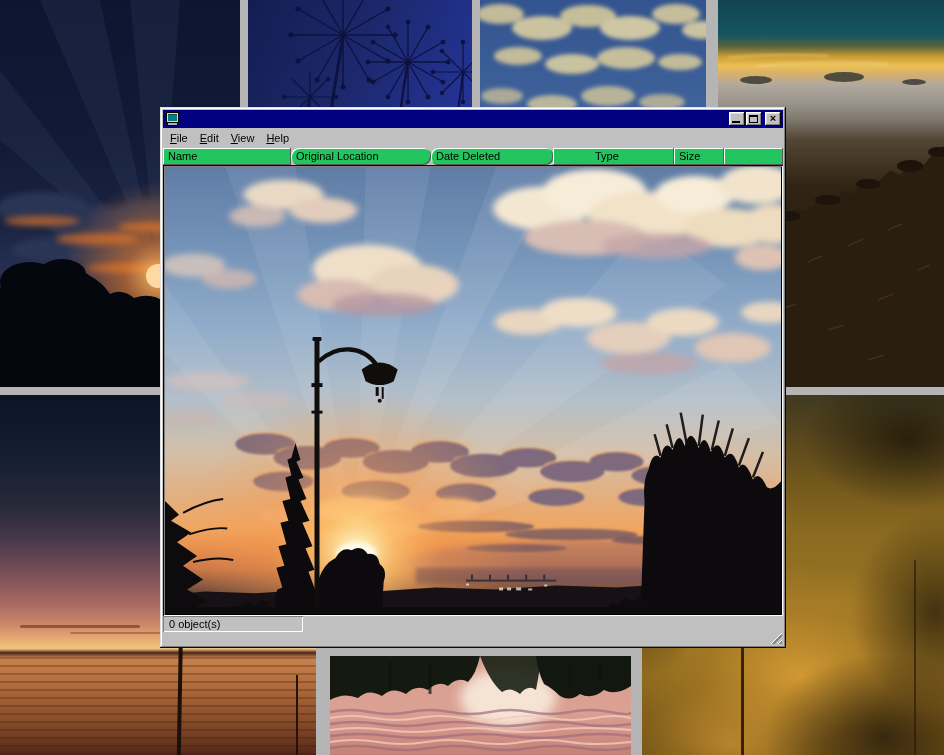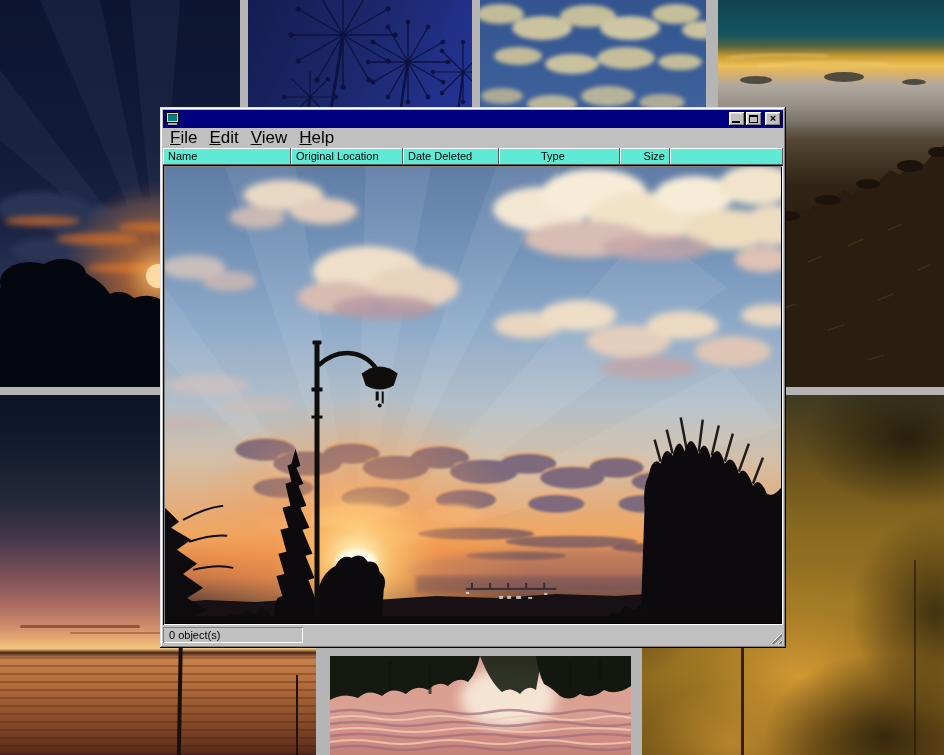--- a/index.html
+++ b/index.html
@@ -50,34 +50,34 @@
   .scr{position:absolute;left:1px;top:1px;right:1px;bottom:1px;background:#008080;border-top:1px solid #1a4a4a;}
   .mbase{position:absolute;left:3px;top:11px;width:9px;height:2px;background:#b0b0b0;border-bottom:1px solid #000;}
   .tb-spacer{flex:1;}
   .cap-btn{width:16px;height:14px;background:#c0c0c0;position:relative;flex:none;
     box-shadow:inset -1px -1px #0a0a0a,inset 1px 1px #ffffff,inset -2px -2px #808080,inset 2px 2px #dfdfdf;}
   .cap-btn + .cap-btn{margin-left:1px;}
   .cap-btn.close{margin-left:3px;}
   .min-glyph{position:absolute;left:3px;bottom:3px;width:8px;height:2px;background:#000;}
   .max-glyph{position:absolute;left:3px;top:3px;width:9px;height:8px;border:1px solid #000;border-top-width:2px;box-sizing:border-box;}
   .x-glyph{position:absolute;left:0;top:0;width:16px;height:13px;text-align:center;font-size:11px;font-weight:bold;line-height:13px;color:#000;}
-  .menubar{height:20px;flex:none;display:flex;align-items:center;padding-left:1px;font-size:17px;color:#000;}
+  .menubar{height:20px;flex:none;display:flex;align-items:center;padding-left:1px;font-size:11px;color:#000;}
   .menu-item{padding:2px 6px;}
   .menu-item u{text-decoration:underline;}
   .headerrow{height:17px;flex:none;display:flex;font-size:11px;color:#000;}
-  .hcell{box-sizing:border-box;background:#5eead4;padding:2px 5px 0 5px;white-space:nowrap;overflow:hidden;
+  .hcell{box-sizing:border-box;background:#22c55e;padding:2px 5px 0 5px;white-space:nowrap;overflow:hidden;
     box-shadow:inset -1px -1px #5a5a5a,inset 1px 1px #ffffff;}
-  .hc0{width:128px;} .hc1{width:112px;} .hc2{width:96px;} .hc3{width:121px;padding-left:42px;}
-  .hc4{width:50px;text-align:right;} .hc5{flex:1;}
+  .hc0{width:128px;} .hc1{width:140px;border-radius:8px;} .hc2{width:122px;border-radius:7px;} .hc3{width:121px;padding-left:42px;}
+  .hc4{width:50px;} .hc5{flex:1;}
   .client{flex:1;position:relative;background:#000;
     box-shadow:inset 1px 1px #0a0a0a,inset -1px -1px #ffffff,inset 2px 2px #808080;}
   .photo{position:absolute;left:2px;top:2px;right:2px;bottom:2px;overflow:hidden;
     background:linear-gradient(180deg,#5f7ca6 0%,#7493b8 18%,#8fabc9 35%,#b3bfc9 52%,#d3bfa8 64%,#e4ae7e 74%,#f0a660 81%,#e89150 85%,#c97747 90%,#7e5340 94%,#3a2c28 98%,#1f1a19 100%);}
   .photo svg{position:absolute;left:0;top:0;width:100%;height:100%;}
-  .statusbar{height:20px;flex:none;display:flex;align-items:center;position:relative;}
+  .statusbar{height:29px;flex:none;display:flex;align-items:flex-start;position:relative;}
   .pane{height:16px;background:#c0c0c0;box-sizing:border-box;font-size:11px;color:#000;
     padding:2px 6px 0 6px;box-shadow:inset 1px 1px #808080,inset -1px -1px #ffffff;white-space:nowrap;overflow:hidden;}
   .p1{width:140px;margin-right:6px;}
   .p2{flex:1;}
   .grip{position:absolute;right:1px;bottom:1px;width:13px;height:13px;
     clip-path:polygon(100% 0,100% 100%,0 100%);
     background:repeating-linear-gradient(135deg,#ffffff 0 1px,#858585 1px 3px,#c0c0c0 3px 5px);}
 </style>
 </head>
 <body>

